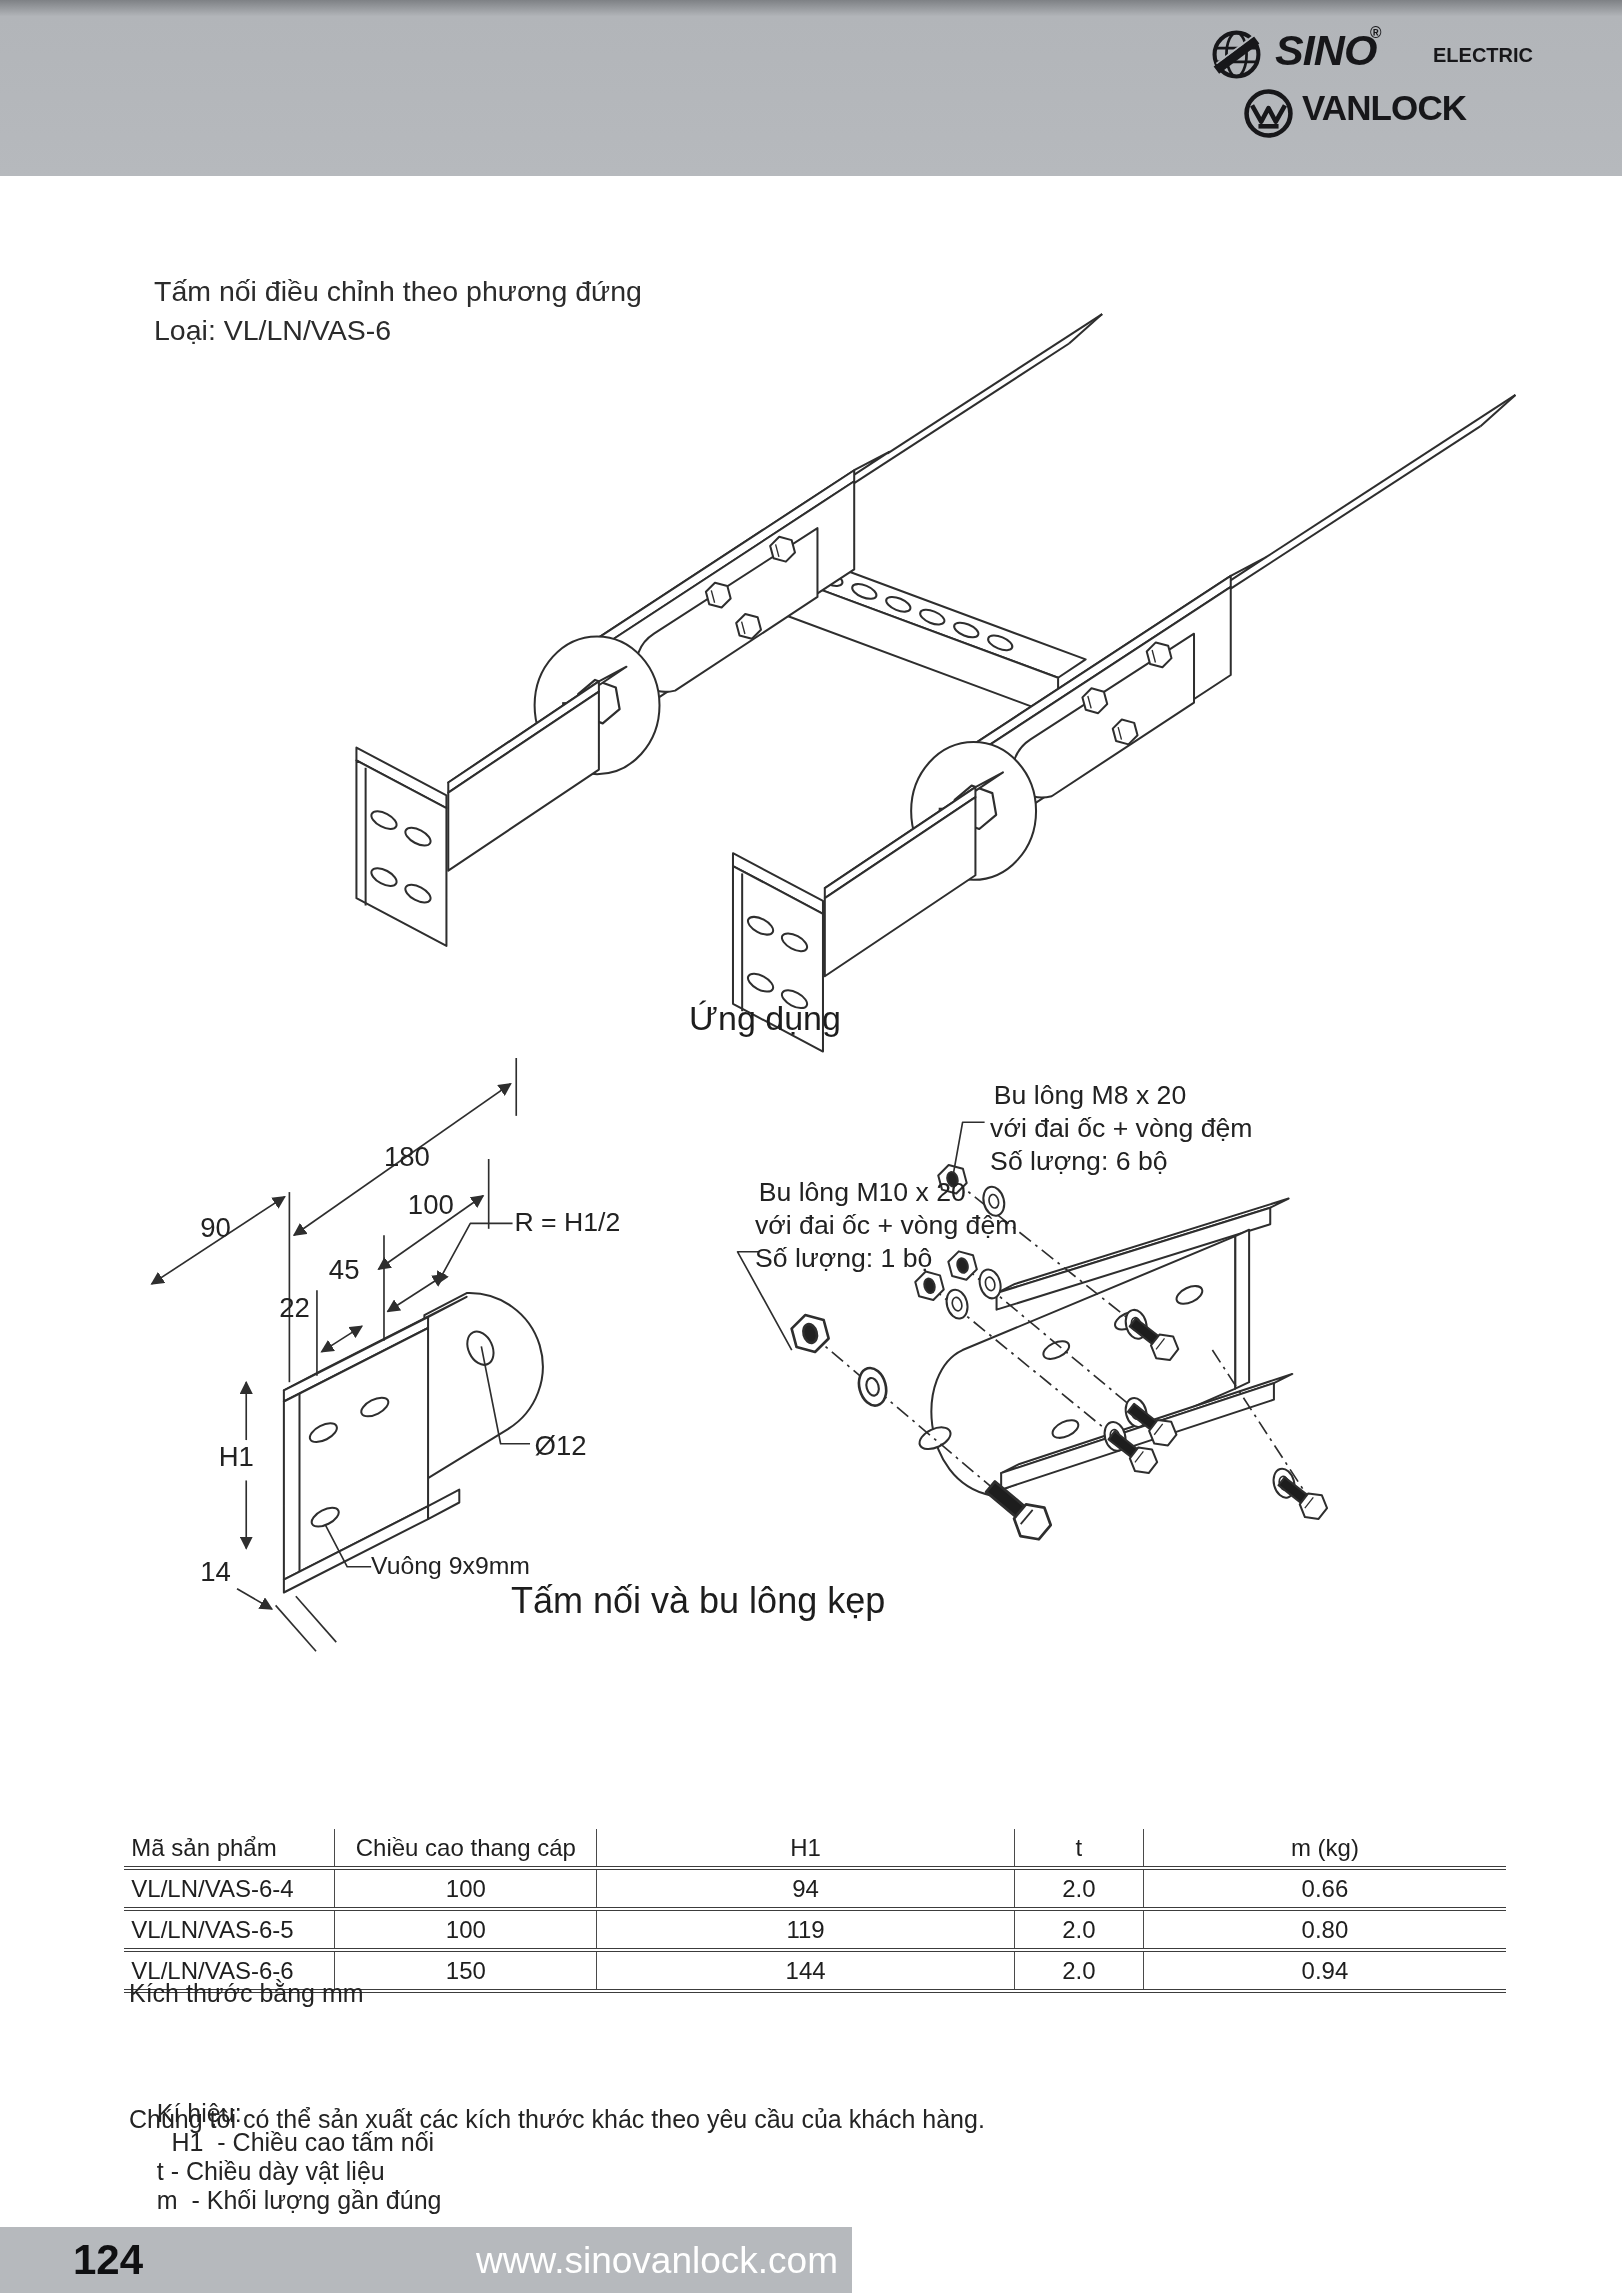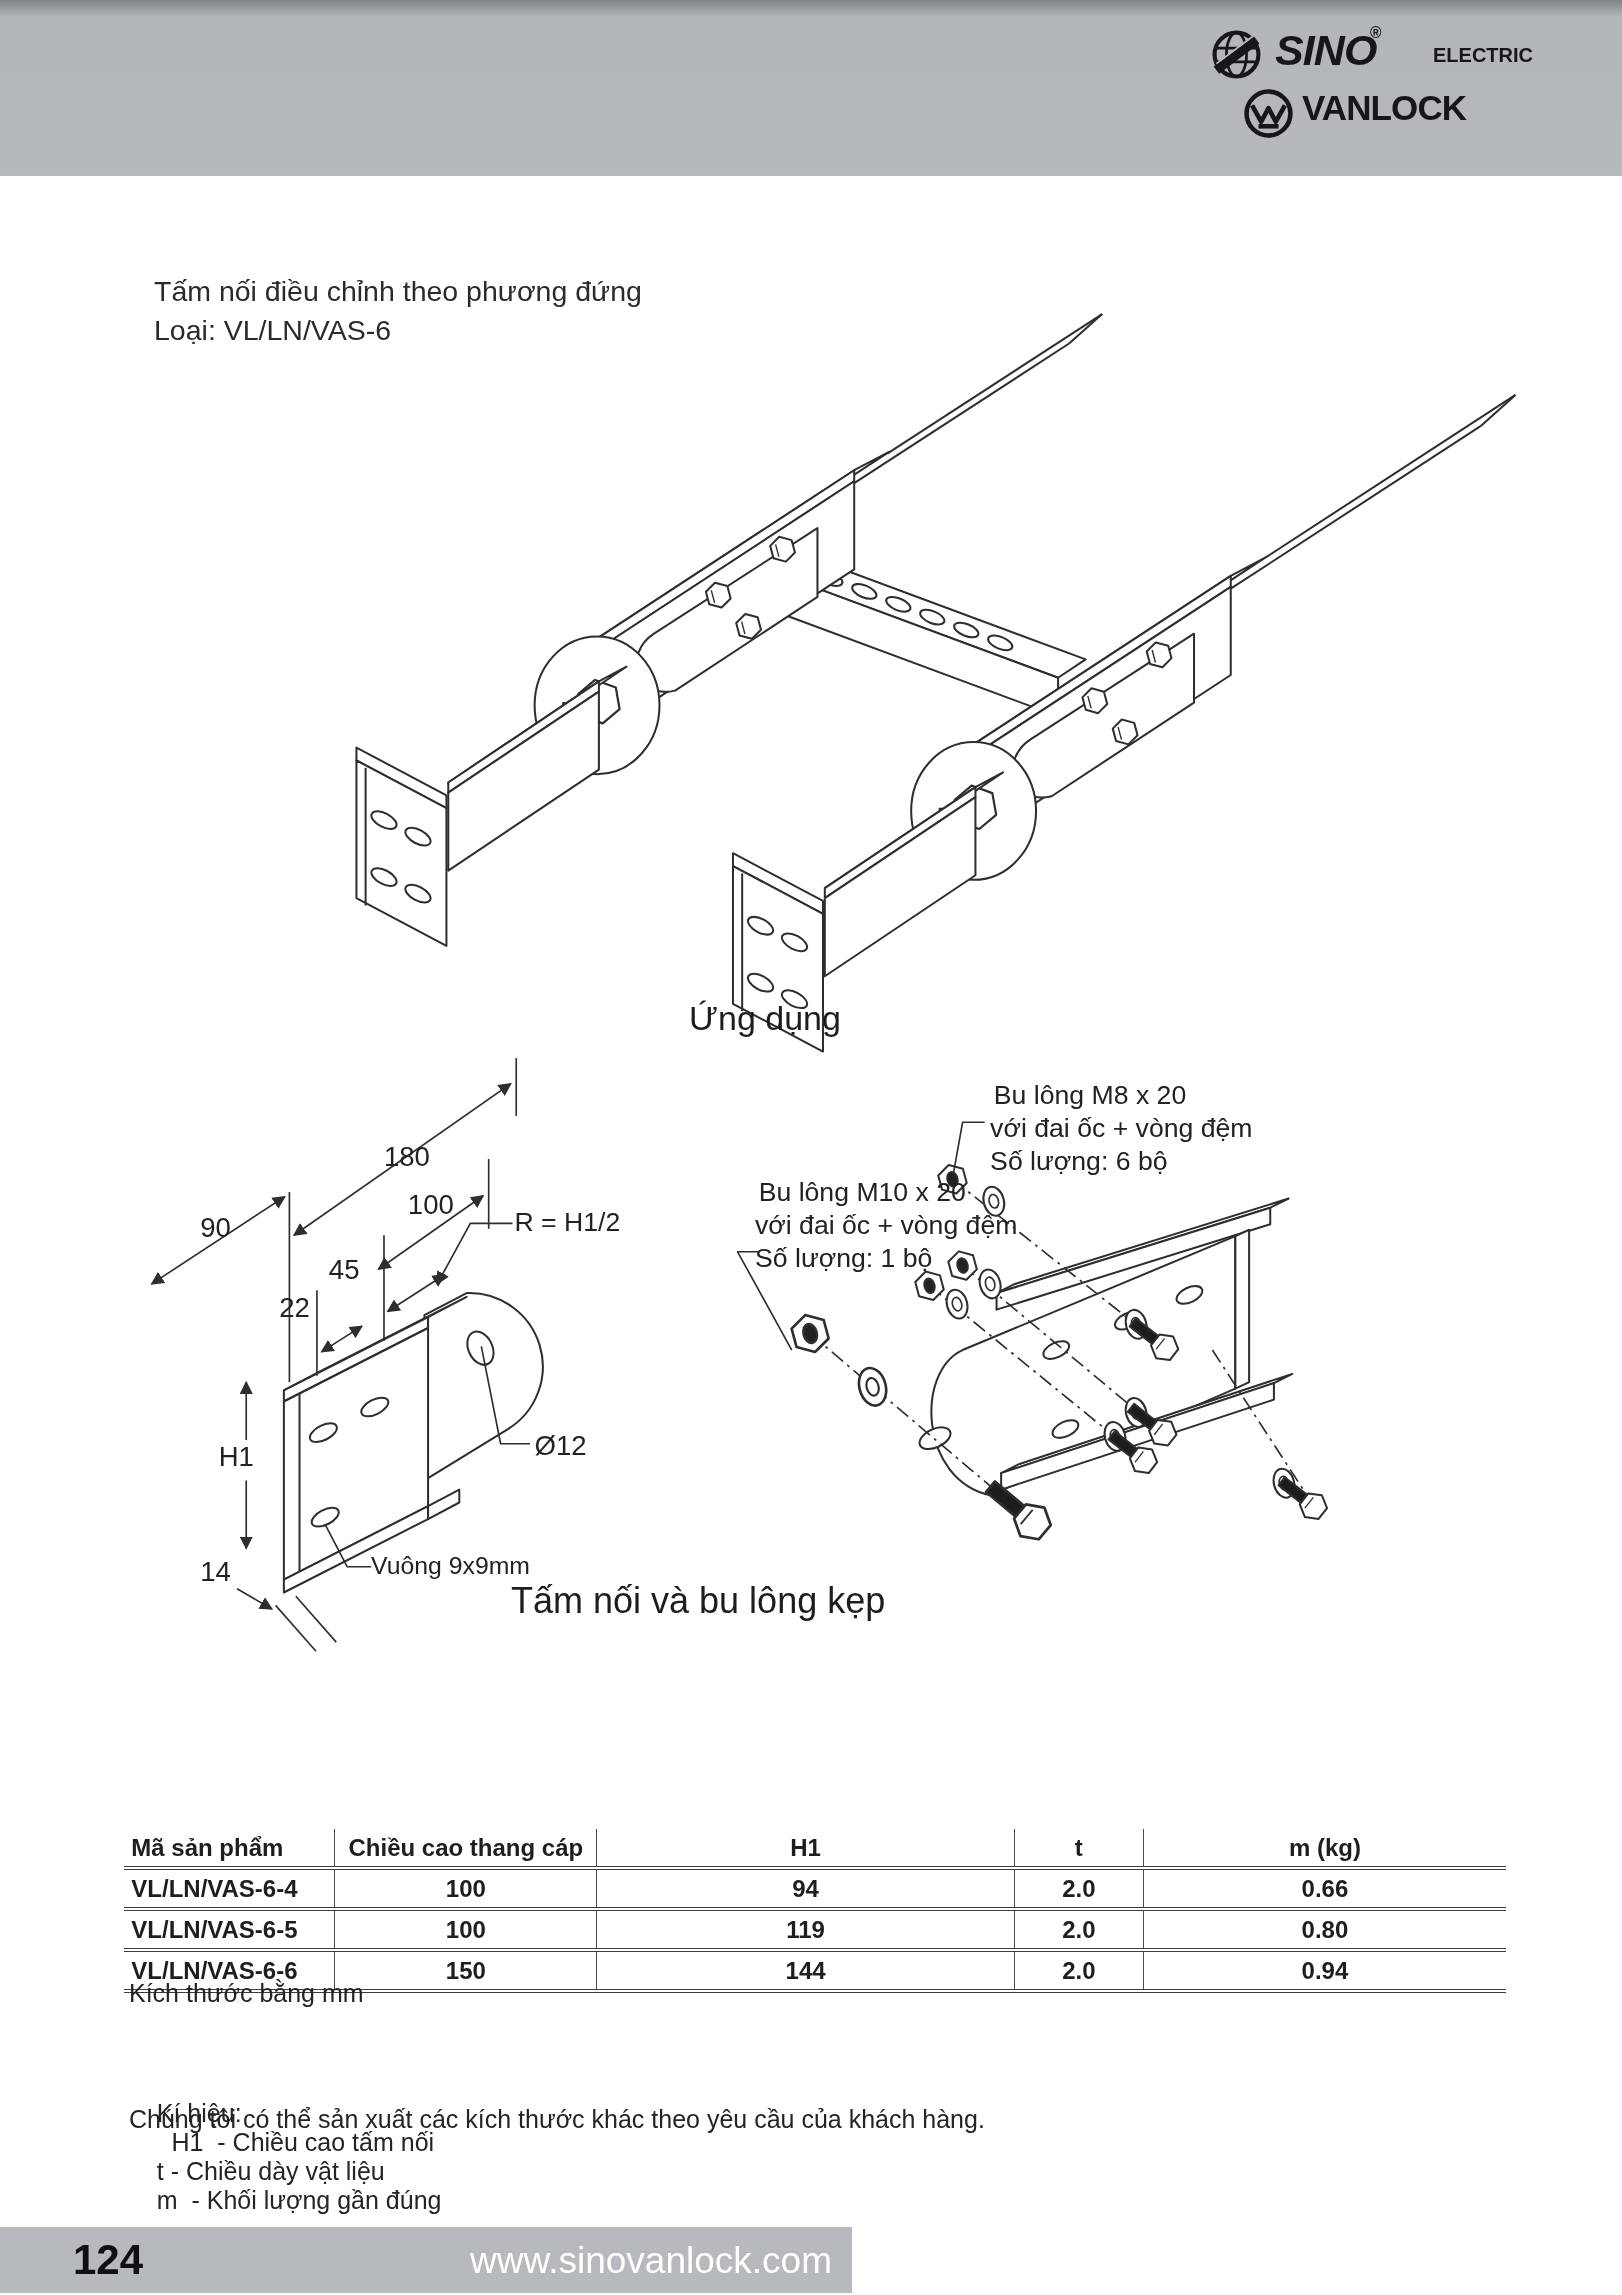--- a/index.html
+++ b/index.html
@@ -21,36 +21,36 @@
   .intro{position:absolute;left:154px;top:272px;font-size:28.5px;line-height:39px;color:#2b2b2b;}
   
   .fig1-caption{position:absolute;left:689px;top:999px;font-size:34px;color:#1d1d1d;}
   .fig2-caption{position:absolute;left:511px;top:1580px;font-size:36px;color:#1d1d1d;}
   
   .draw-layer{position:absolute;left:0;top:0;width:1623px;height:2296px;}
   .draw-layer svg{display:block;}
   
   .spec-table{position:absolute;left:124px;top:1829px;width:1382px;border-collapse:collapse;
               font-size:24px;color:#1e1e1e;}
-  .spec-table th,.spec-table td{font-weight:bold;height:37px;padding:0;text-align:center;}
+  .spec-table th,.spec-table td{font-weight:normal;height:37px;padding:0;text-align:center;}
   .spec-table th:first-child,.spec-table td:first-child{text-align:left;padding-left:7.3px;}
   .spec-table td,.spec-table th{border-left:1.8px solid #4a4a4a;}
   .spec-table td:first-child,.spec-table th:first-child{border-left:none;}
   .spec-table thead th{border-bottom:4.6px double #3c3c3c;}
   .spec-table tbody td{border-bottom:4.6px double #3c3c3c;}
   
   .note-units{position:absolute;left:129px;top:1979px;font-size:25px;color:#242424;}
   .note-legend{position:absolute;left:129px;top:2070px;font-size:25px;color:#242424;white-space:pre;}
   .note-legend .lg-h1{margin-left:14.7px;margin-right:53px;}
   .note-legend .lg-t{margin-right:99px;}
   .note-custom{position:absolute;left:129px;top:2105px;font-size:25px;color:#242424;}
   
   .footer{position:absolute;left:0;top:2227px;width:852px;height:66px;background:#b6b9bd;}
   .footer-page{position:absolute;left:73px;top:9.2px;font-size:42px;font-weight:bold;color:#101012;text-align:center;}
-  .footer-url{position:absolute;right:20px;top:13px;font-size:37px;color:#ffffff;margin-left:41px;}
+  .footer-url{position:absolute;right:14px;top:13px;font-size:37px;color:#ffffff;margin-left:41px;}
 </style>
 </head>
 <body>
 
 <div class="page">
 
   <div class="header">
 
     <svg class="icon-abs" style="left:1210px;top:27.5px" width="53" height="53" viewBox="0 0 58 58">
       <g fill="none" stroke="#17171a" stroke-width="3">

